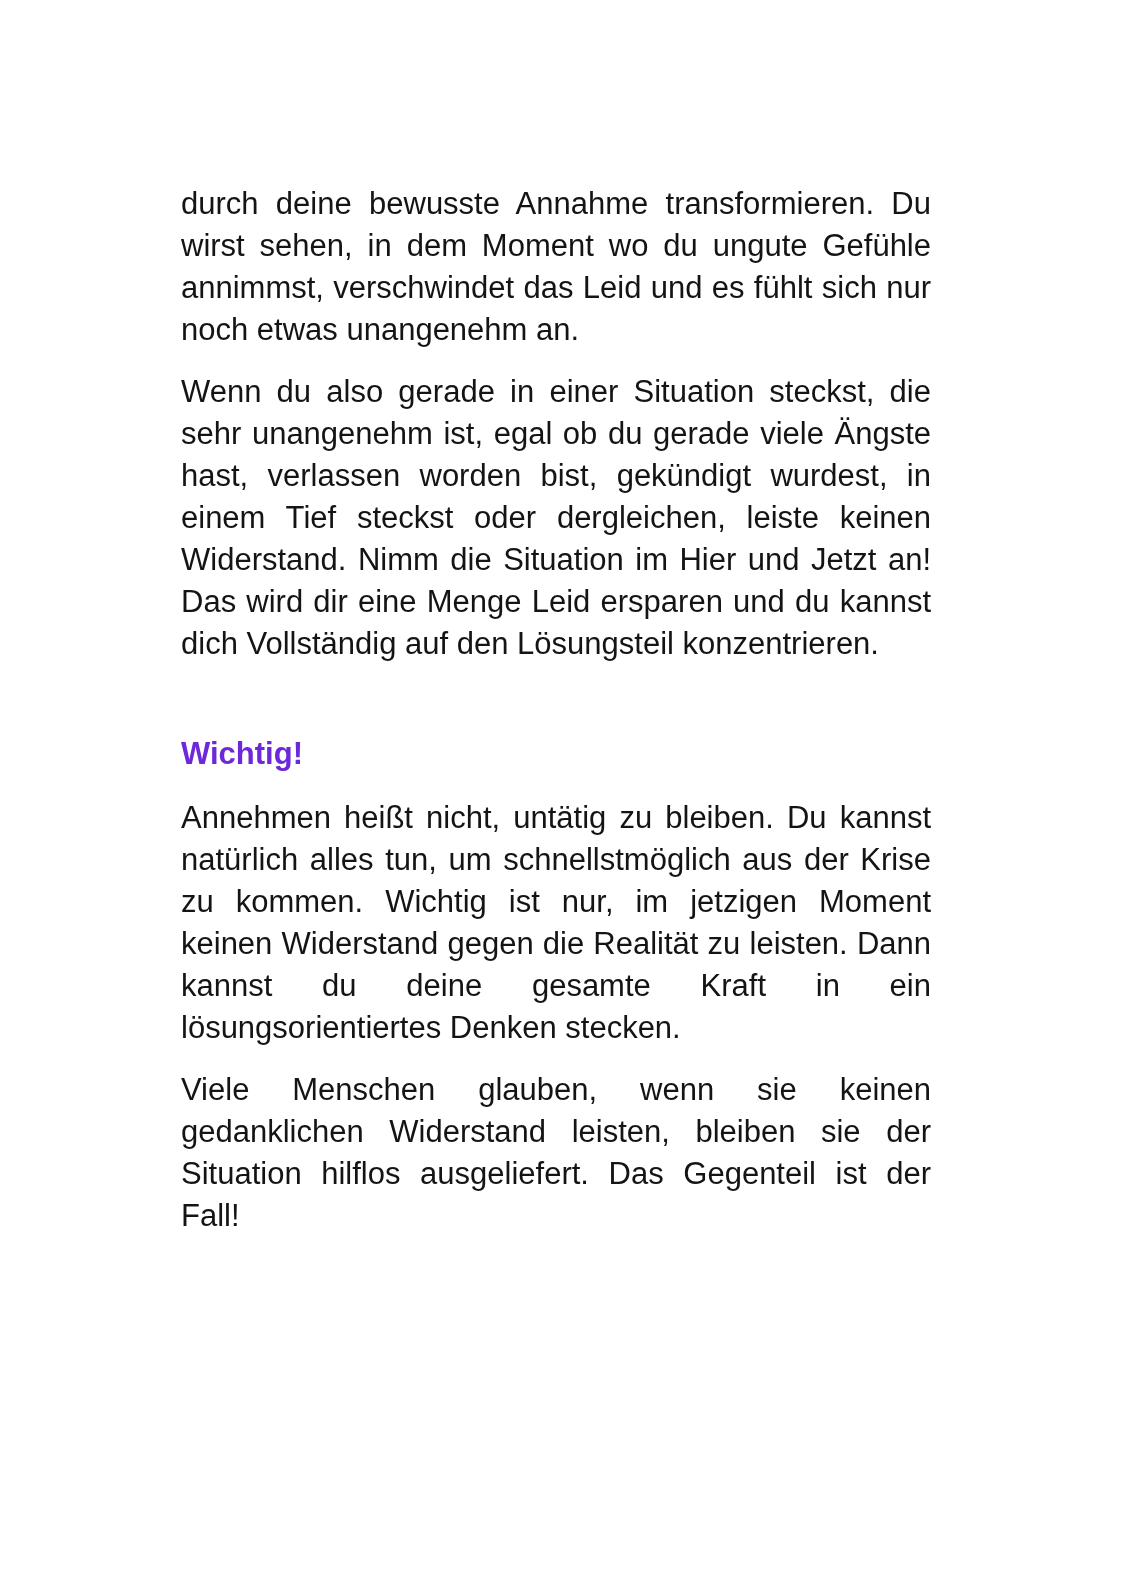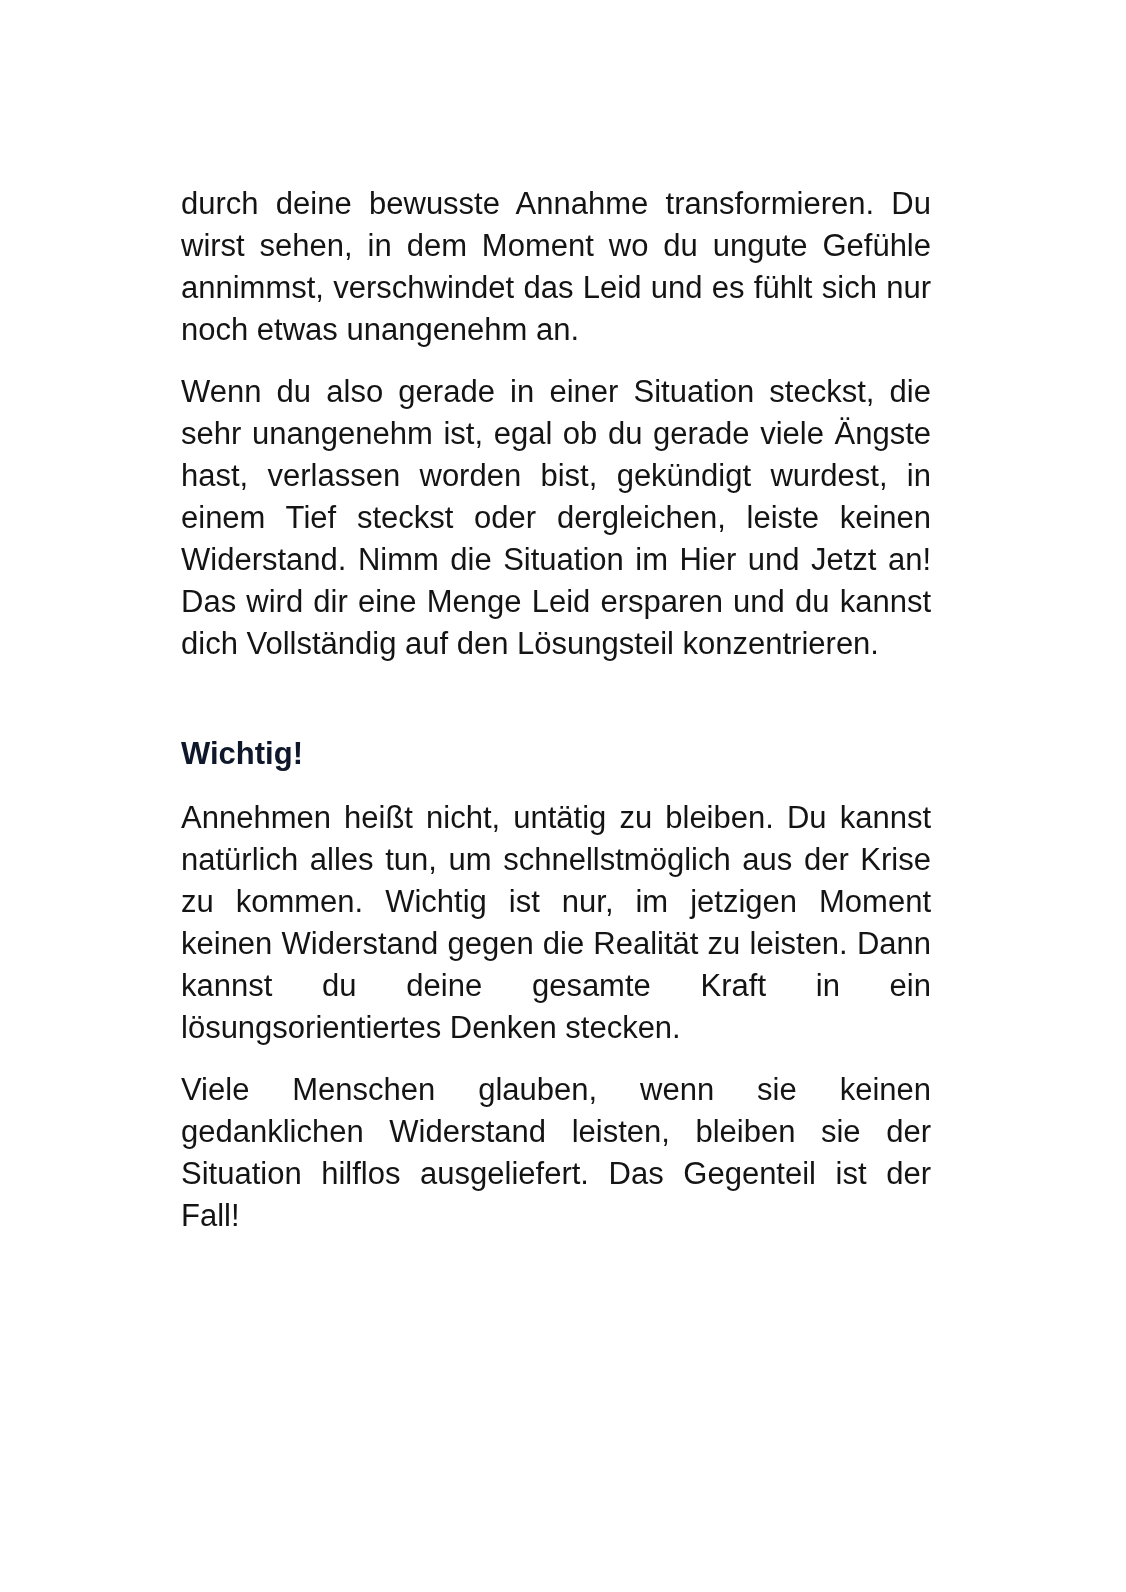--- a/index.html
+++ b/index.html
@@ -27,21 +27,21 @@
   .para {
     margin: 0 0 20px 0;
     text-align: justify;
     text-justify: inter-word;
   }
   .heading {
     margin: 68px 0 22px 0;
     font-size: 31px;
     line-height: 42px;
     font-weight: 700;
-    color: #0f172a;
+    color: #6d28d9;
     text-align: left;
   }
 </style>
 </head>
 <body>
 
 <div class="page">
   <div class="content">
     <p class="para">durch deine bewusste Annahme transformieren. Du wirst sehen, in dem Moment wo du ungute Gefühle annimmst, verschwindet das Leid und es fühlt sich nur noch etwas unangenehm an.</p>
     <p class="para">Wenn du also gerade in einer Situation steckst, die sehr unangenehm ist, egal ob du gerade viele Ängste hast, verlassen worden bist, gekündigt wurdest, in einem Tief steckst oder dergleichen, leiste keinen Widerstand. Nimm die Situation im Hier und Jetzt an! Das wird dir eine Menge Leid ersparen und du kannst dich Vollständig auf den Lösungsteil konzentrieren.</p>

